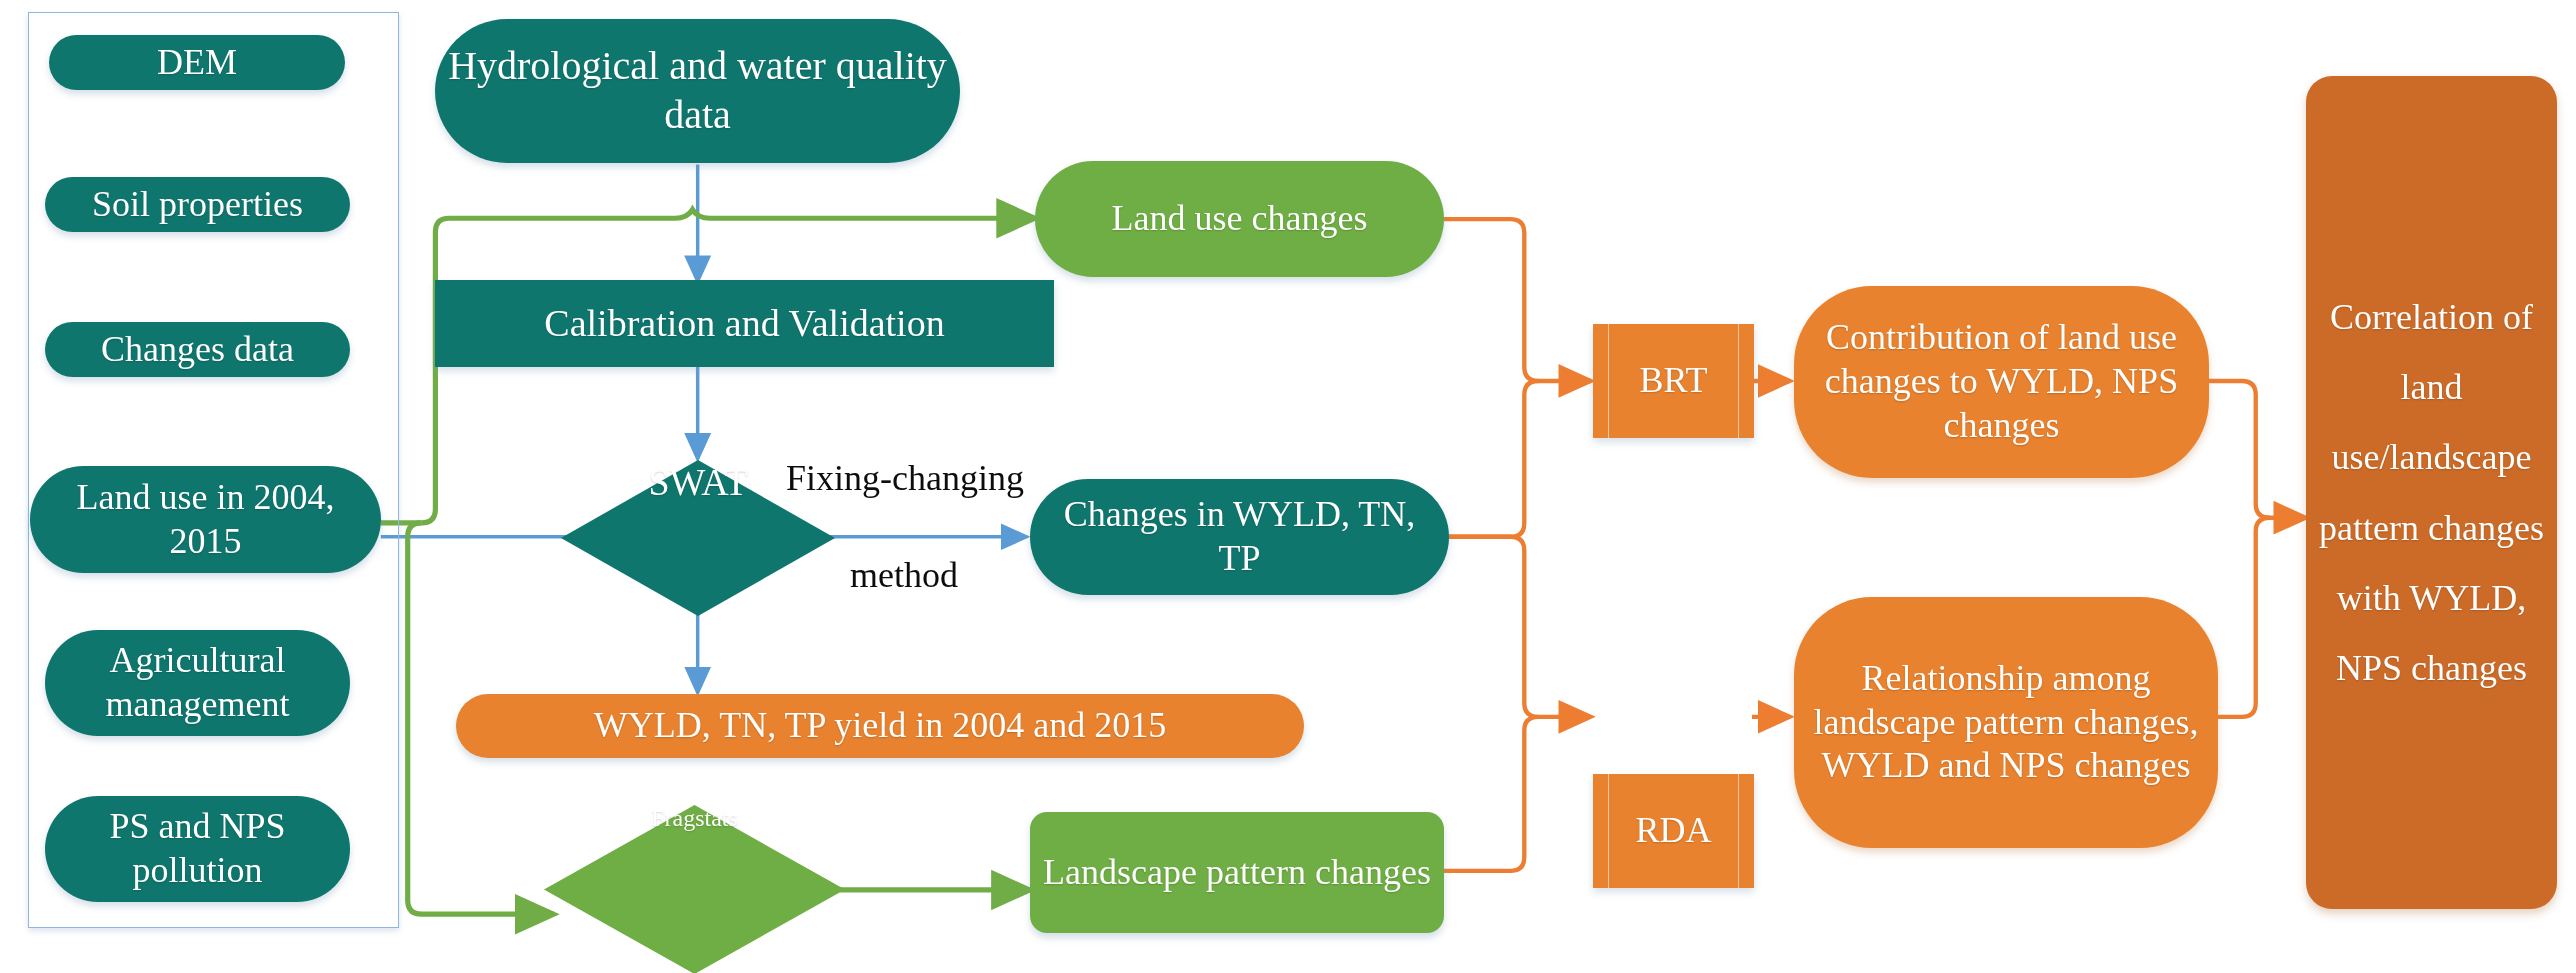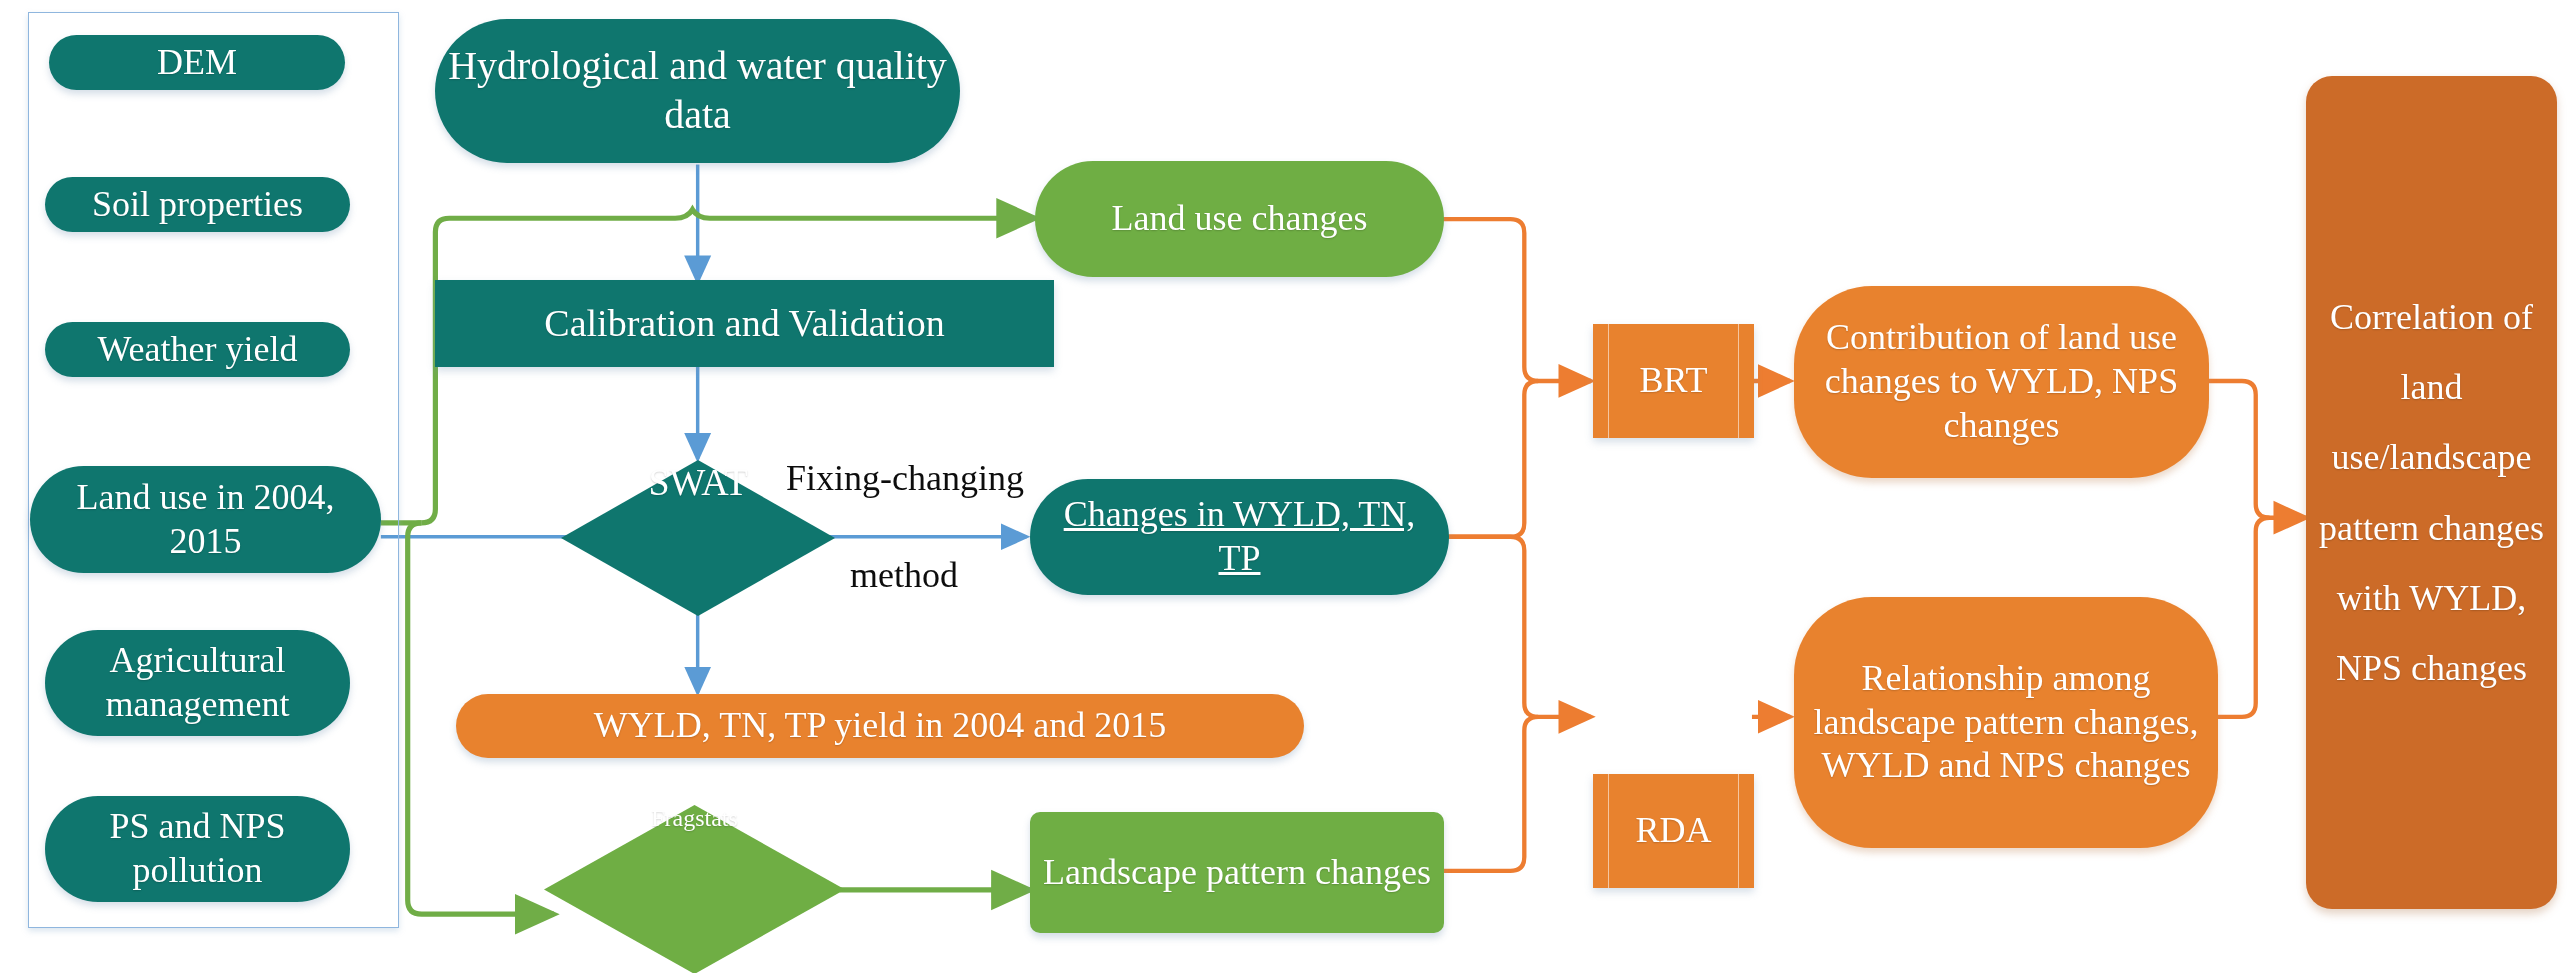--- a/index.html
+++ b/index.html
@@ -12,21 +12,21 @@
         text-shadow:0 0.9px 1.7px rgba(0,0,0,.18);}
   .node span{display:block;width:100%;padding:0 8.7px;}
 
   .blue{background:#0f766e;}
   .green{background:#6FAE44;}
   .orange{background:#E8822E;}
   .darkorange{background:#CC6B28;}
 
   .pill{border-radius:865px;box-shadow:0 4.3px 7.8px rgba(120,150,180,.30);}
   .rect{border-radius:0;box-shadow:0 4.3px 7.8px rgba(120,150,180,.30);}
-  .roundrect{border-radius:10px;box-shadow:0 4.3px 7.8px rgba(120,150,180,.30);}
+  .roundrect{border-radius:17px;box-shadow:0 4.3px 7.8px rgba(120,150,180,.30);}
   .biground{border-radius:78px;box-shadow:0 4.3px 7.8px rgba(200,150,110,.35);}
   .tallround{border-radius:26px;box-shadow:0 4.3px 8.7px rgba(180,130,90,.35);}
 
   
   .proc{position:relative;}
   .proc .bar{position:absolute;top:0;bottom:0;width:1.7px;background:rgba(255,255,255,.55);}
   .proc .bar.l{left:14.7px;}
   .proc .bar.r{right:14.7px;}
 
   
@@ -124,21 +124,21 @@
 
   <div class="node pill blue" style="left:49px;top:35px;width:296px;height:55px;font-size:36px;">
     <span>DEM</span>
   </div>
 
   <div class="node pill blue" style="left:45px;top:177px;width:305px;height:55px;font-size:36px;">
     <span>Soil properties</span>
   </div>
 
   <div class="node pill blue" style="left:45px;top:322px;width:305px;height:55px;font-size:36px;">
-    <span>Weather yield</span>
+    <span>Changes data</span>
   </div>
 
   <div class="node pill blue" style="left:30px;top:466px;width:351px;height:107px;font-size:36px;">
     <span>Land use in 2004, 2015</span>
   </div>
 
   <div class="node pill blue" style="left:45px;top:630px;width:305px;height:106px;font-size:36px;">
     <span>Agricultural management</span>
   </div>
 
@@ -172,21 +172,21 @@
     <span>WYLD, TN, TP yield in 2004 and 2015</span>
   </div>
 
   <div class="edgelabel" style="left:762px;top:457px;width:286px;font-size:36px;">Fixing-changing</div>
   <div class="edgelabel" style="left:796px;top:554px;width:216px;font-size:36px;">method</div>
 
   <div class="node pill green" style="left:1035px;top:161px;width:409px;height:116px;font-size:36px;">
     <span>Land use changes</span>
   </div>
 
-  <div class="node pill blue" style="left:1030px;top:479px;width:419px;height:116px;font-size:36px;text-decoration:underline;">
+  <div class="node pill blue" style="left:1030px;top:479px;width:419px;height:116px;font-size:36px;">
     <span>Changes in WYLD, TN, TP</span>
   </div>
 
   <div class="node roundrect green" style="left:1030px;top:812px;width:414px;height:121px;font-size:36px;">
     <span>Landscape pattern changes</span>
   </div>
 
   <div class="node rect orange proc" style="left:1593px;top:324px;width:161px;height:114px;font-size:36px;">
     <div class="bar l"></div>
     <div class="bar r"></div>

